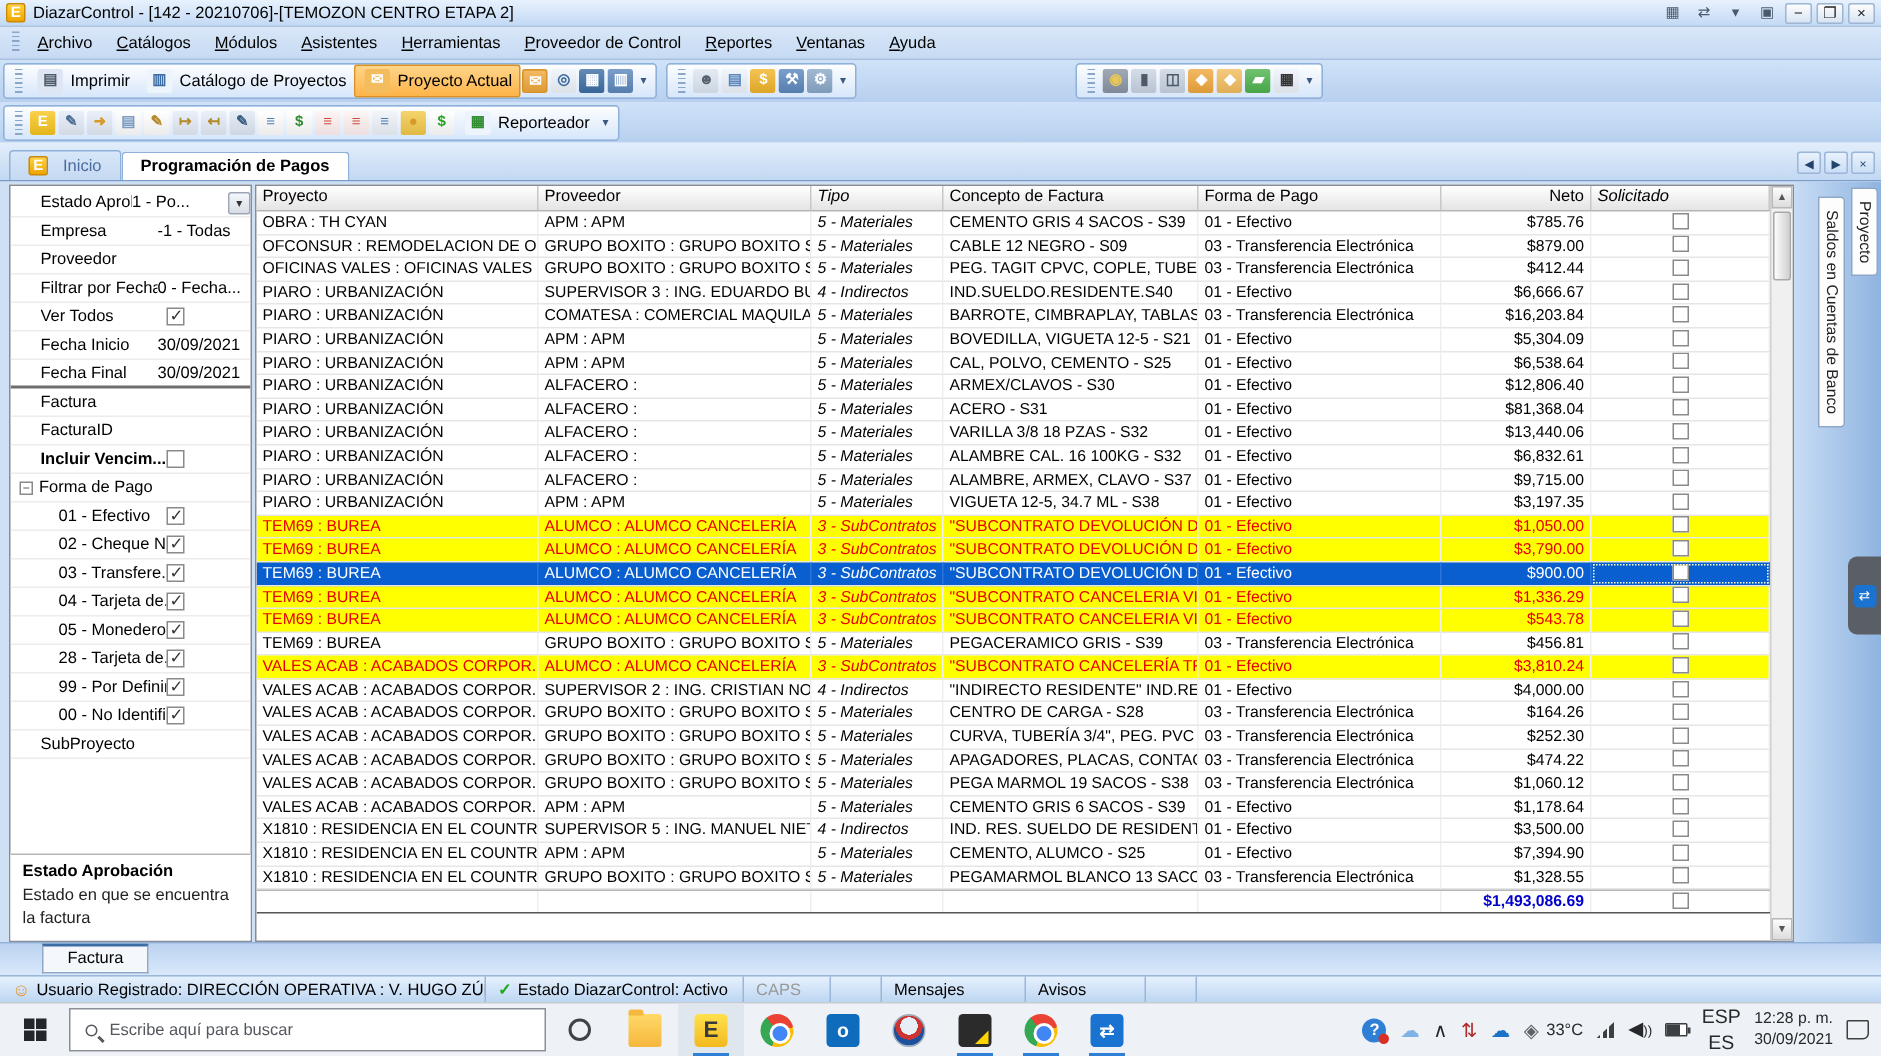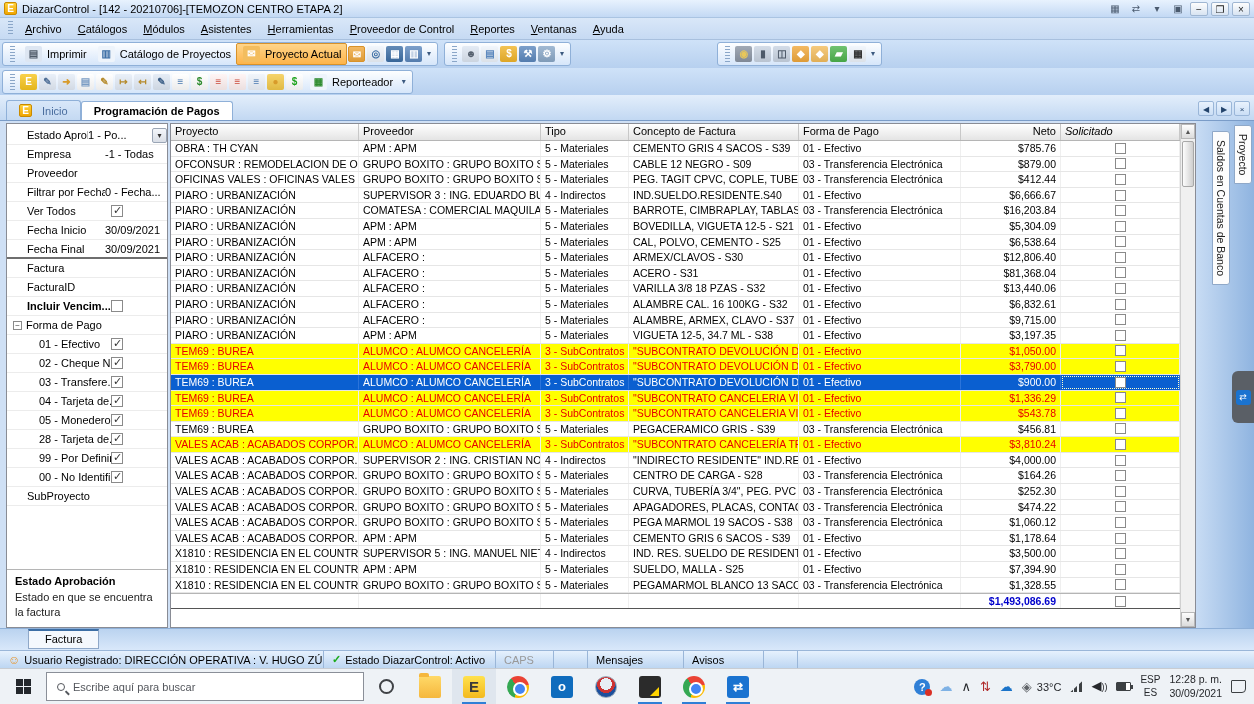--- a/index.html
+++ b/index.html
@@ -65,21 +65,21 @@
   .sb-help .h2 { color:#222; line-height:1.3; }
 
   
   .gridwrap { flex:1; margin:2px 0 0 2px; background:#fff; border:1px solid #898c95; display:flex; overflow:hidden; }
   .gridmain { flex:1; display:flex; flex-direction:column; overflow:hidden; }
   .ghead { display:flex; height:17px; background:linear-gradient(#ffffff,#e4e4e4); border-bottom:1px solid #b5b5b5; font-size:11px; flex:none; }
   .ghead .hc { padding:1px 4px; border-right:1px solid #c8c8c8; white-space:nowrap; overflow:hidden; }
   .grows { flex:1; overflow:hidden; }
   .trow { display:flex; height:15.6px; border-bottom:1px solid #e6e6e6; font-size:10.5px; }
   .trow .c { padding:0 4px; border-right:1px solid #efefef; white-space:nowrap; overflow:hidden; line-height:15px; }
-  .c-proy { width:188px; } .c-prov { width:182px; } .c-tipo { width:88px; }
+  .c-proy { width:188px; } .c-prov { width:182px; } .c-tipo { width:88px;font-style:italic; }
   .c-conc { width:170px; } .c-pago { width:162px; }
   .c-neto { width:100px; text-align:right; }
   .c-sol  { flex:1; text-align:center;font-style:italic; }
   .cb { width:11px; height:11px; border:1px solid #8a8a8a; background:#fff; display:inline-block; vertical-align:middle; margin-top:-2px; }
   .trow.yellow { background:#ffff00; color:#e80000; }
   .trow.selected { background:#0a5fd0; color:#fff; }
   .trow.selected .c { border-right-color:#2b74db; border-bottom:1px solid #0a5fd0; }
   .trow.selected .c-sol { outline:1px dotted #ffffcc; outline-offset:-2px; }
   .trow.total { border-top:1px solid #b5b5b5; border-bottom:1px solid #555; }
   .trow.total .c-neto { color:#0000cc; font-weight:bold; }
@@ -135,21 +135,21 @@
   .ic-tv { background:#1a73d0; color:#fff; font-size:12px; line-height:22px; }
   .tray { margin-left:auto; display:flex; align-items:center; gap:9px; padding-right:8px; color:#26282c; }
   .tico { font-size:13px; line-height:16px; }
   .tray-help { width:16px; height:16px; background:#2f7fd6; color:#fff; border-radius:50%; font-size:11px; font-weight:bold; text-align:center; line-height:16px; position:relative; }
   .tray-help::after { content:""; position:absolute; right:-2px; bottom:-1px; width:7px; height:7px; background:#d93025; border-radius:50%; }
   .g-wx { color:#7fb2e5; }
   .g-sync { color:#b02a2a; } .g-cloud { color:#1a73c9; } .g-shield { color:#5f6368; }
   .g-sig { width:12px; height:11px; background:linear-gradient(90deg,#3c4043 0 3px,transparent 3px 4.5px,#3c4043 4.5px 7.5px,transparent 7.5px 9px,#3c4043 9px 12px); clip-path:polygon(0 100%,100% 0,100% 100%); }
   .g-batt { width:15px; height:9px; border:1px solid #3c4043; border-radius:1px; position:relative; background:linear-gradient(90deg,#3c4043 0 9px,#fff 9px); }
   .g-batt::after { content:""; position:absolute; right:-3px; top:2px; width:2px; height:4px; background:#3c4043; }
-  .lang { text-align:center; font-size:10px; line-height:1.25; }
+  .lang { text-align:center; font-size:13px; line-height:1.25; }
   .clock { text-align:center; font-size:10.5px; line-height:1.25; }
   .notif { width:15px; height:13px; border:1.5px solid #3c4043; border-radius:1px 1px 4px 1px; }
 </style>
 </head>
 <body>
 
 <div class="screen">
 
   <div class="titlebar">
     <div class="applogo">E</div>
@@ -721,21 +721,21 @@
               <span class="c c-conc">IND. RES. SUELDO DE RESIDENTE.S40</span>
               <span class="c c-pago">01 - Efectivo</span>
               <span class="c c-neto">$3,500.00</span>
               <span class="c c-sol"><span class="cb"></span></span>
             </div>
 
             <div class="trow">
               <span class="c c-proy">X1810 : RESIDENCIA EN EL COUNTRY ...</span>
               <span class="c c-prov">APM : APM</span>
               <span class="c c-tipo">5 - Materiales</span>
-              <span class="c c-conc">SUELDO, MALLA - S25</span>
+              <span class="c c-conc">CEMENTO, ALUMCO - S25</span>
               <span class="c c-pago">01 - Efectivo</span>
               <span class="c c-neto">$7,394.90</span>
               <span class="c c-sol"><span class="cb"></span></span>
             </div>
 
             <div class="trow">
               <span class="c c-proy">X1810 : RESIDENCIA EN EL COUNTRY ...</span>
               <span class="c c-prov">GRUPO BOXITO : GRUPO BOXITO SA ...</span>
               <span class="c c-tipo">5 - Materiales</span>
               <span class="c c-conc">PEGAMARMOL BLANCO 13 SACOS - ...</span>

